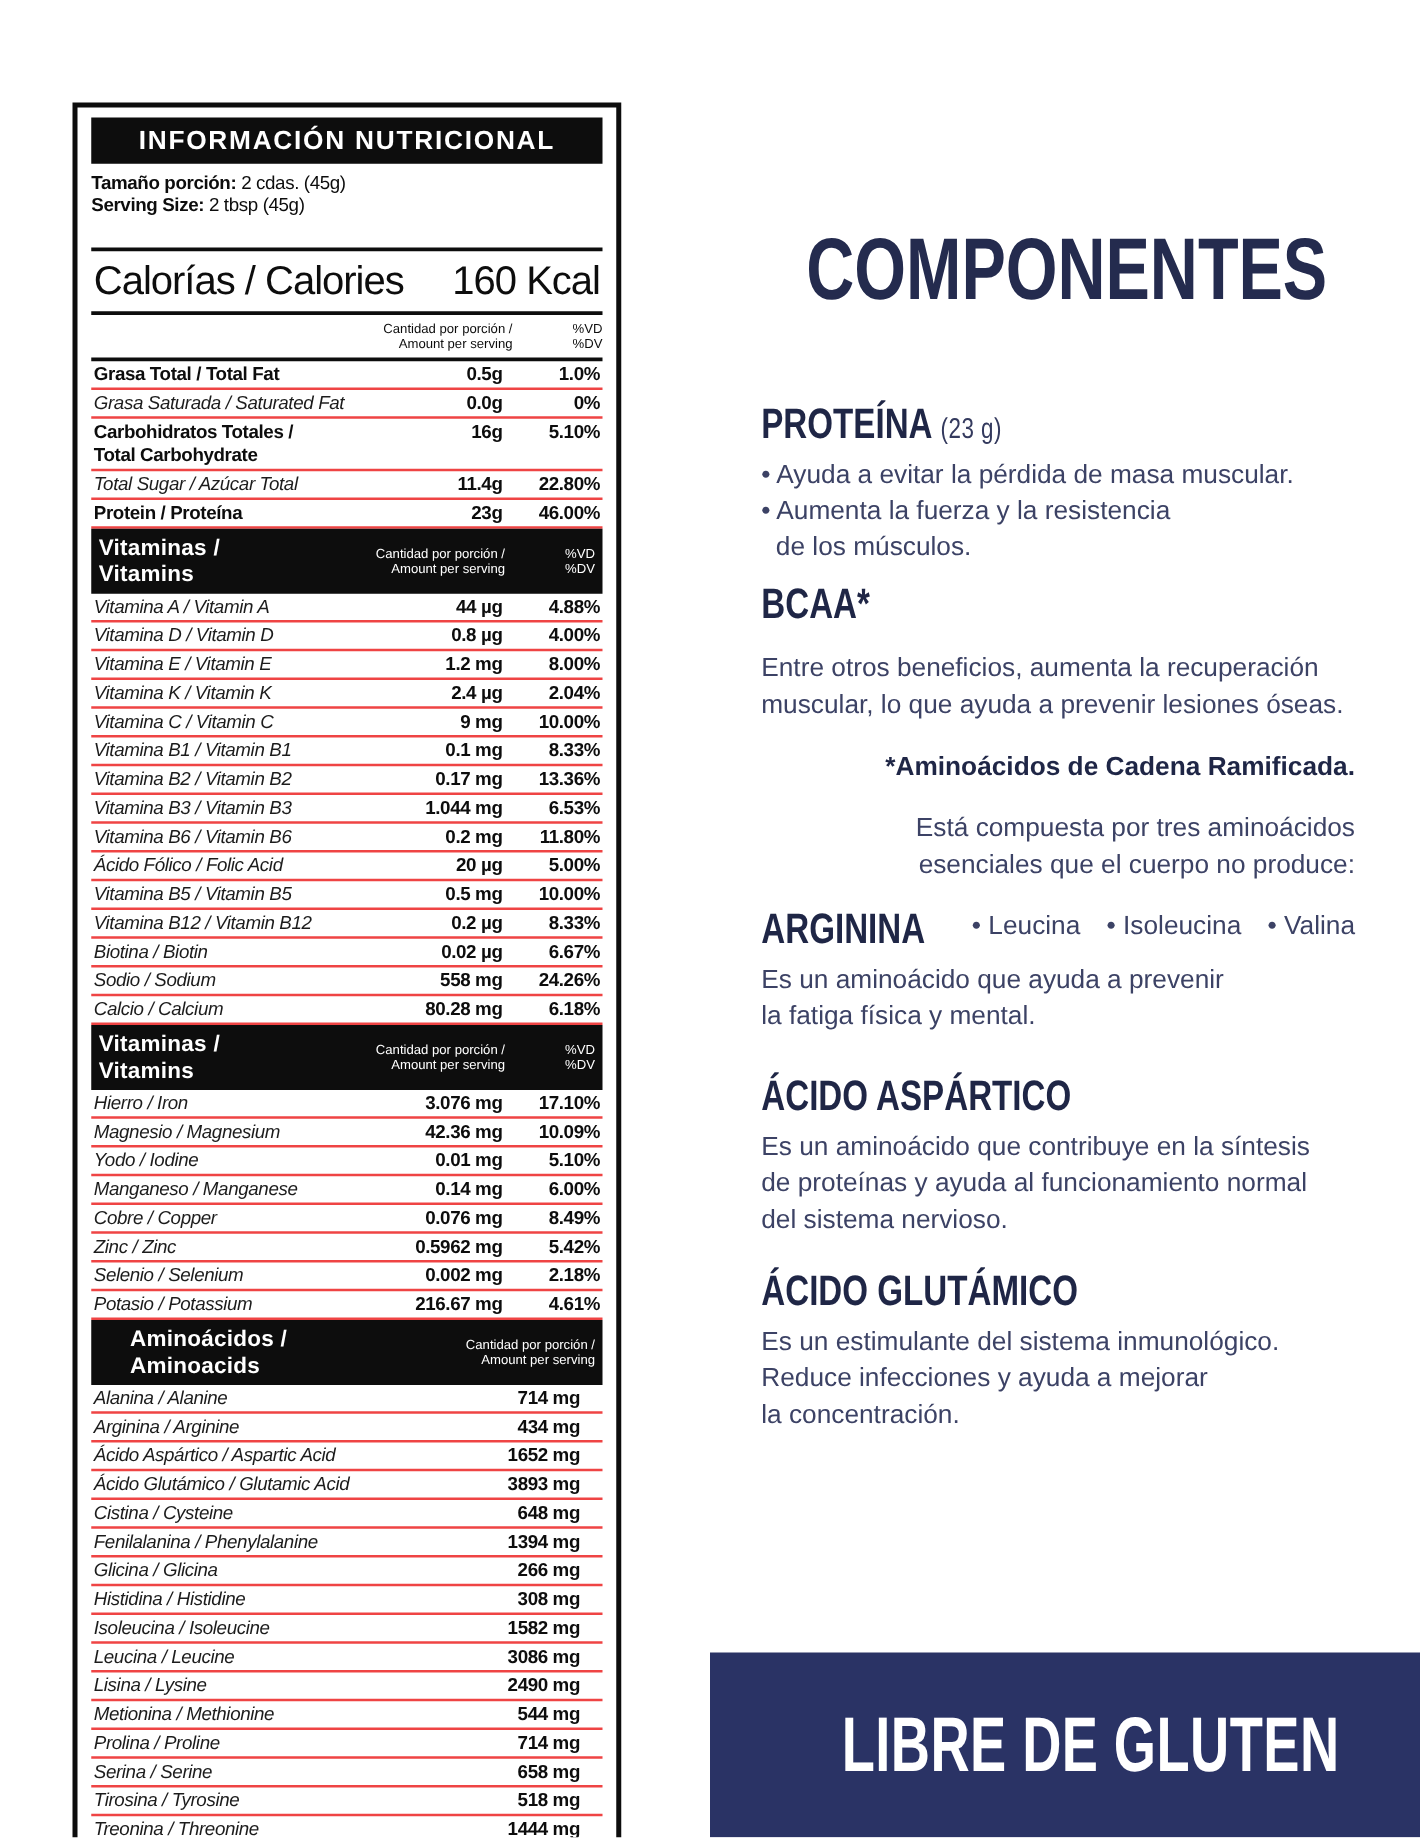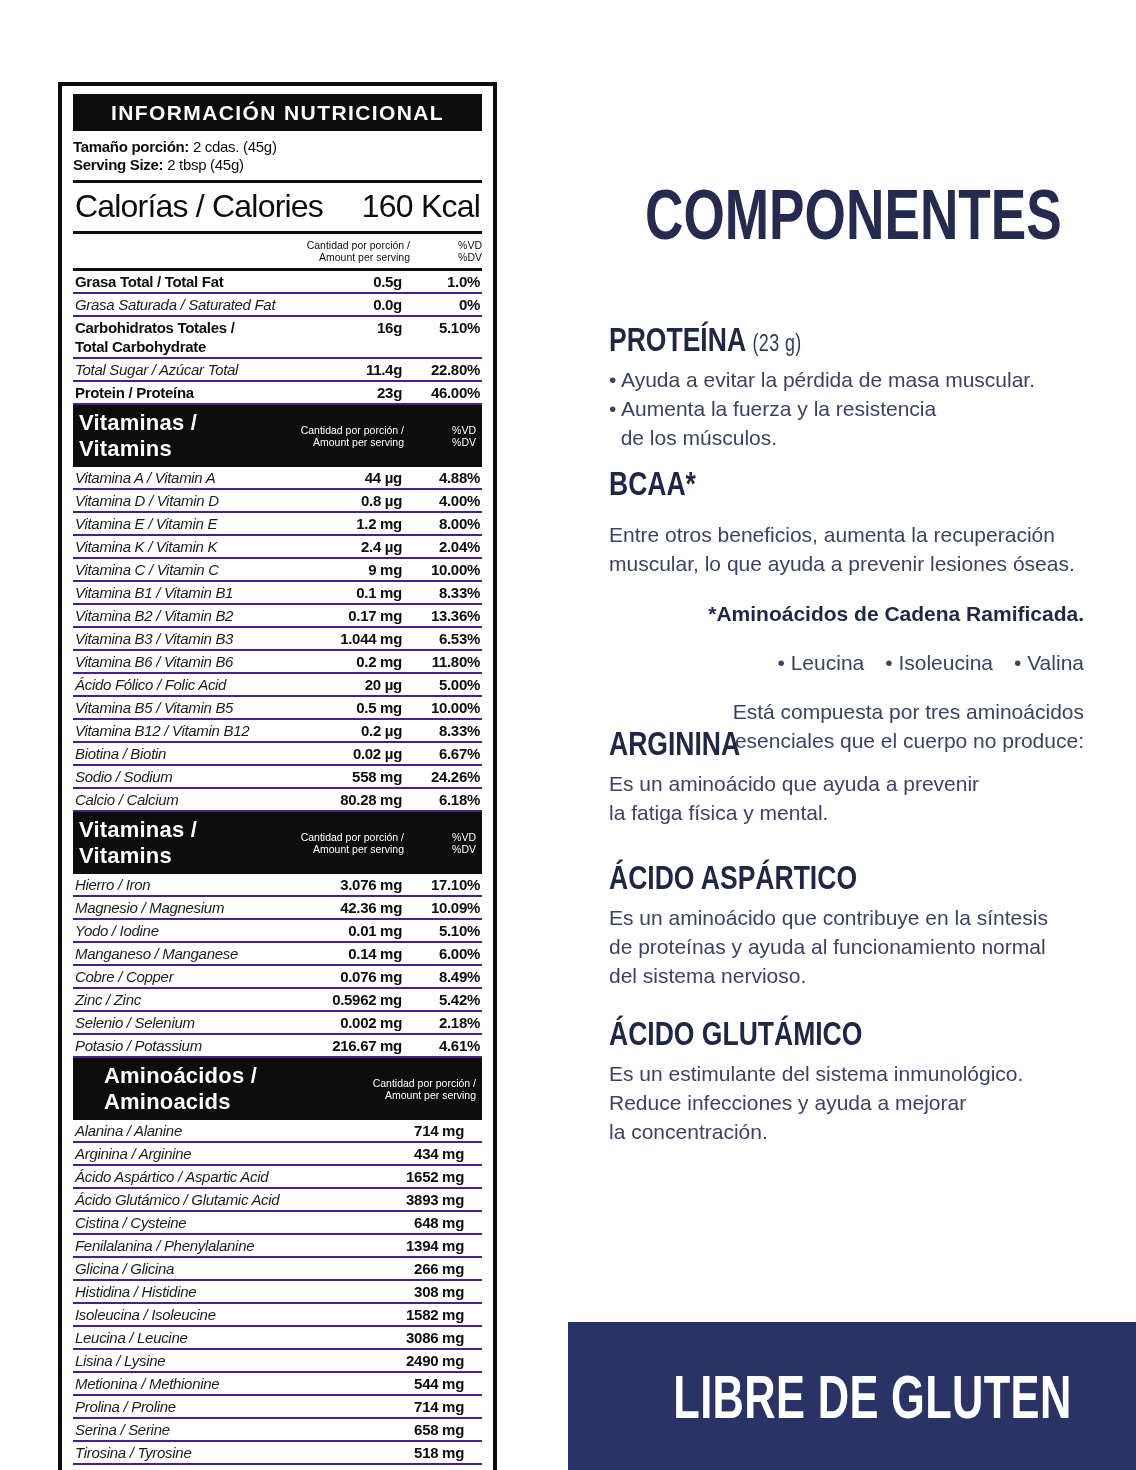--- a/index.html
+++ b/index.html
@@ -5,36 +5,36 @@
   html,body{margin:0;padding:0;background:#fff;}
   .page{position:relative;width:1136px;height:1470px;background:#ffffff;
         font-family:"Liberation Sans",sans-serif;overflow:hidden;}
 
   
   .label{position:absolute;left:58px;top:82px;width:439px;box-sizing:border-box;
          border:4px solid #0d0d0d;background:#fff;padding:8px 11px 10px;color:#0d0d0d;}
   .title-band{background:#0d0d0d;color:#fff;text-align:center;font-weight:700;
               font-size:21px;letter-spacing:1.4px;padding:7px 0 6px;margin-bottom:7px;}
   .serving{font-size:15px;line-height:18px;border-bottom:3px solid #0d0d0d;
-           padding-bottom:6px;letter-spacing:-0.3px;}
+           padding-bottom:24px;letter-spacing:-0.3px;}
   .serving b{font-weight:700;}
   .cal-row{display:flex;justify-content:space-between;align-items:baseline;
            font-weight:400;font-size:32px;letter-spacing:-0.8px;
            padding:5px 2px 6px;border-bottom:3px solid #0d0d0d;}
   .colhead{display:grid;grid-template-columns:1fr 168px 72px;align-items:center;
            padding:5px 0;border-bottom:3px solid #0d0d0d;}
   .ch{font-size:10.5px;font-weight:400;text-align:right;line-height:12px;white-space:pre-line;}
   .nt .row{display:grid;grid-template-columns:1fr 94px 78px;align-items:start;
-           border-bottom:2px solid #4c1d95;padding:1px 2px;font-size:15px;line-height:19px;}
+           border-bottom:2px solid #ef4444;padding:1px 2px;font-size:15px;line-height:19px;}
   .nm{font-style:italic;color:#1c1c1c;white-space:pre-line;letter-spacing:-0.3px;}
   .row.bold .nm{font-style:normal;font-weight:700;color:#0d0d0d;}
   .amt,.pct{font-weight:700;text-align:right;letter-spacing:-0.3px;}
   .band{background:#0d0d0d;color:#fff;display:grid;grid-template-columns:1fr 168px 72px;
         align-items:center;padding:5px 6px;}
-  .band .bn{font-weight:700;font-size:22px;letter-spacing:0.2px;}
+  .band .bn{font-weight:700;font-size:18px;letter-spacing:0.2px;}
   .band .ch{color:#fff;}
   .amino .row{grid-template-columns:1fr 150px;}
   .amino .amt{padding-right:16px;}
   .band.amino-band{grid-template-columns:1fr 190px;padding-left:31px;}
 
   
   .comp-title{position:absolute;left:645px;top:180px;margin:0;color:#242b4e;
               font-weight:700;font-size:70px;line-height:1;
               transform:scaleX(0.76);transform-origin:0 0;white-space:nowrap;}
   .sec{position:absolute;left:609px;width:475px;color:#3c4265;}
@@ -378,23 +378,23 @@
 • Aumenta la fuerza y la resistencia
 &nbsp;&nbsp;de los músculos.</div>
   </section>
 
   <section class="sec sec-bcaa">
     <h3>BCAA*</h3>
     <div class="body">Entre otros beneficios, aumenta la recuperación
 muscular, lo que ayuda a prevenir lesiones óseas.</div>
     <div class="note">
       <div class="note-title">*Aminoácidos de Cadena Ramificada.</div>
-      <div class="body">&nbsp;• Leucina  • Isoleucina  • Valina</div>
       <div class="body">&nbsp;Está compuesta por tres aminoácidos
 &nbsp;esenciales que el cuerpo no produce:</div>
+      <div class="body">&nbsp;• Leucina  • Isoleucina  • Valina</div>
     </div>
   </section>
 
   <section class="sec sec-arginina">
     <h3>ARGININA</h3>
     <div class="body">Es un aminoácido que ayuda a prevenir
 la fatiga física y mental.</div>
   </section>
 
   <section class="sec sec-aspartico">

